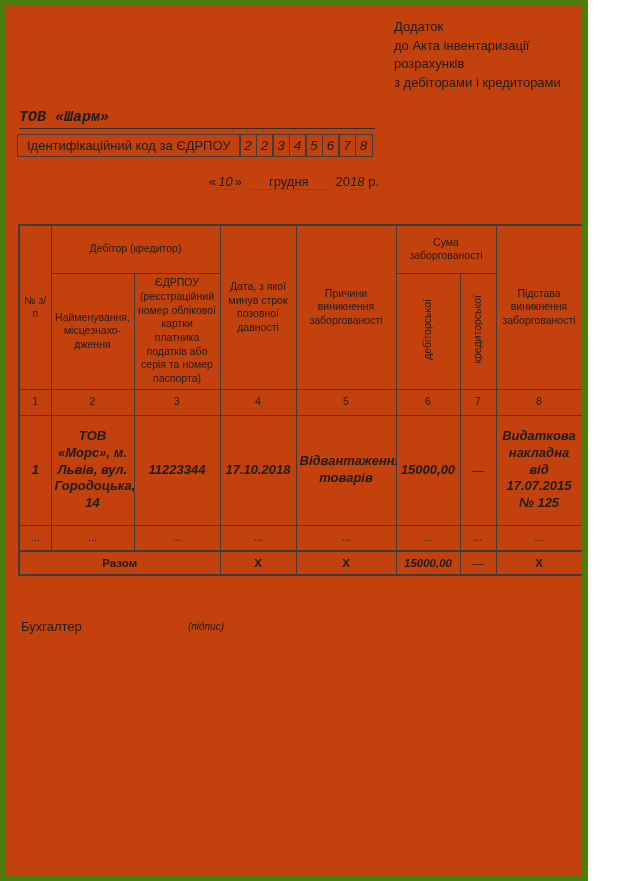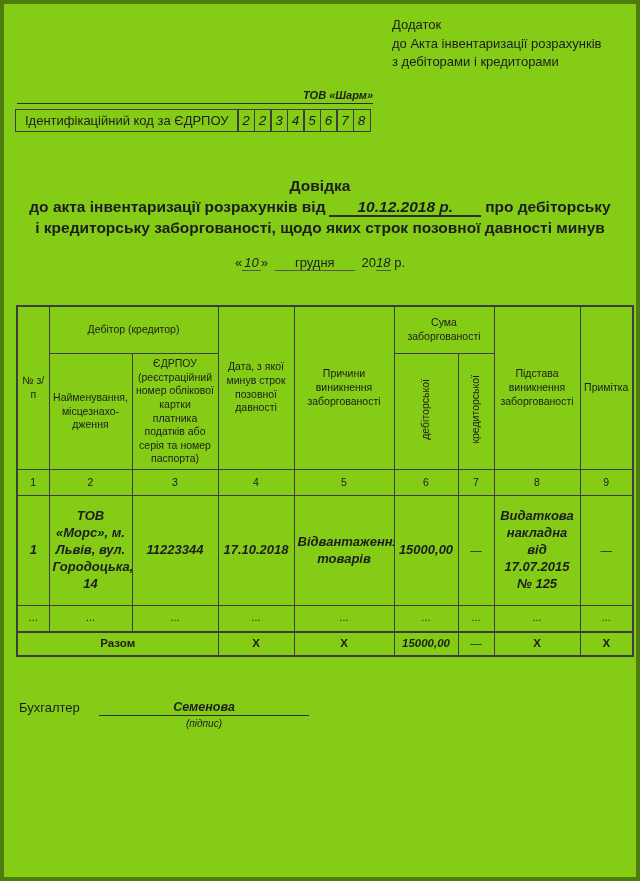--- a/index.html
+++ b/index.html
@@ -3,44 +3,45 @@
 <meta charset="utf-8">
 <style>
   * { box-sizing: border-box; margin: 0; padding: 0; }
   html, body { background: #ffffff; }
   body {
     font-family: "Liberation Sans", "DejaVu Sans", sans-serif;
     color: #1d1d1d;
     width: 640px;
   }
   .page {
-    width: 640px;
+    width: 588px;
     height: 881px;
-    border: 4px solid #4d7c0f;
-    background: #84cc16;
+    border: 6px solid #4d7c0f;
+    background: #c2410c;
     overflow: hidden;
     position: relative;
   }
 
   
   .appendix {
     margin: 12px 10px 0 388px;
     font-size: 13px;
     line-height: 18.5px;
   }
 
   
   .org-block { width: 356px; margin: 17px 0 0 13px; }
   .org-name {
-    text-align: right;
-    font-size: 11px;
+    text-align: left;
+    font-size: 15px;
     font-weight: bold;
     font-style: italic;
     border-bottom: 1.5px solid #2c2c2c;
     padding-bottom: 2px;
+    font-family: Liberation Mono, monospace;
   }
   .org-caption {
     text-align: center;
     font-size: 10.5px;
     font-style: italic;
     margin-top: 1px;
   }
 
   
   .edrpou-row { display: flex; margin: 5px 0 0 11px; height: 23px; }
@@ -178,25 +179,20 @@
     <div class="digit-cell">2</div>
     <div class="digit-cell">2</div>
     <div class="digit-cell">3</div>
     <div class="digit-cell">4</div>
     <div class="digit-cell">5</div>
     <div class="digit-cell">6</div>
     <div class="digit-cell">7</div>
     <div class="digit-cell">8</div>
   </div>
 
-  <div class="doc-title">
-    <div>Довідка</div>
-    <div><span>до акта інвентаризації розрахунків від</span><span class="fill-value">10.12.2018 р.</span><span>про дебіторську</span></div>
-    <div>і кредиторську заборгованості, щодо яких строк позовної давності минув</div>
-  </div>
 
   <div class="date-line">
     <span>«</span><span class="dl-u dl-day">10</span><span>»</span><span class="dl-u dl-month">грудня</span><span>20</span><span class="dl-u dl-tail">18</span> <span>р.</span>
   </div>
 
   <table class="main">
     <colgroup>
       <col style="width:32px">
         <col style="width:83px">
         <col style="width:86px">
@@ -264,18 +260,17 @@
       <td class="plain">—</td>
       <td>Х</td>
       <td>Х</td>
     </tr>
   </tbody>
     </table>
 
   <div class="sign-row">
     <div class="sig-role">Бухгалтер</div>
     <div class="sig-block b1">
-      <div class="sig-name">Семенова</div>
       <div class="sig-caption">(підпис)</div>
     </div>
   </div>
 
 </div>
 
 </body></html>

